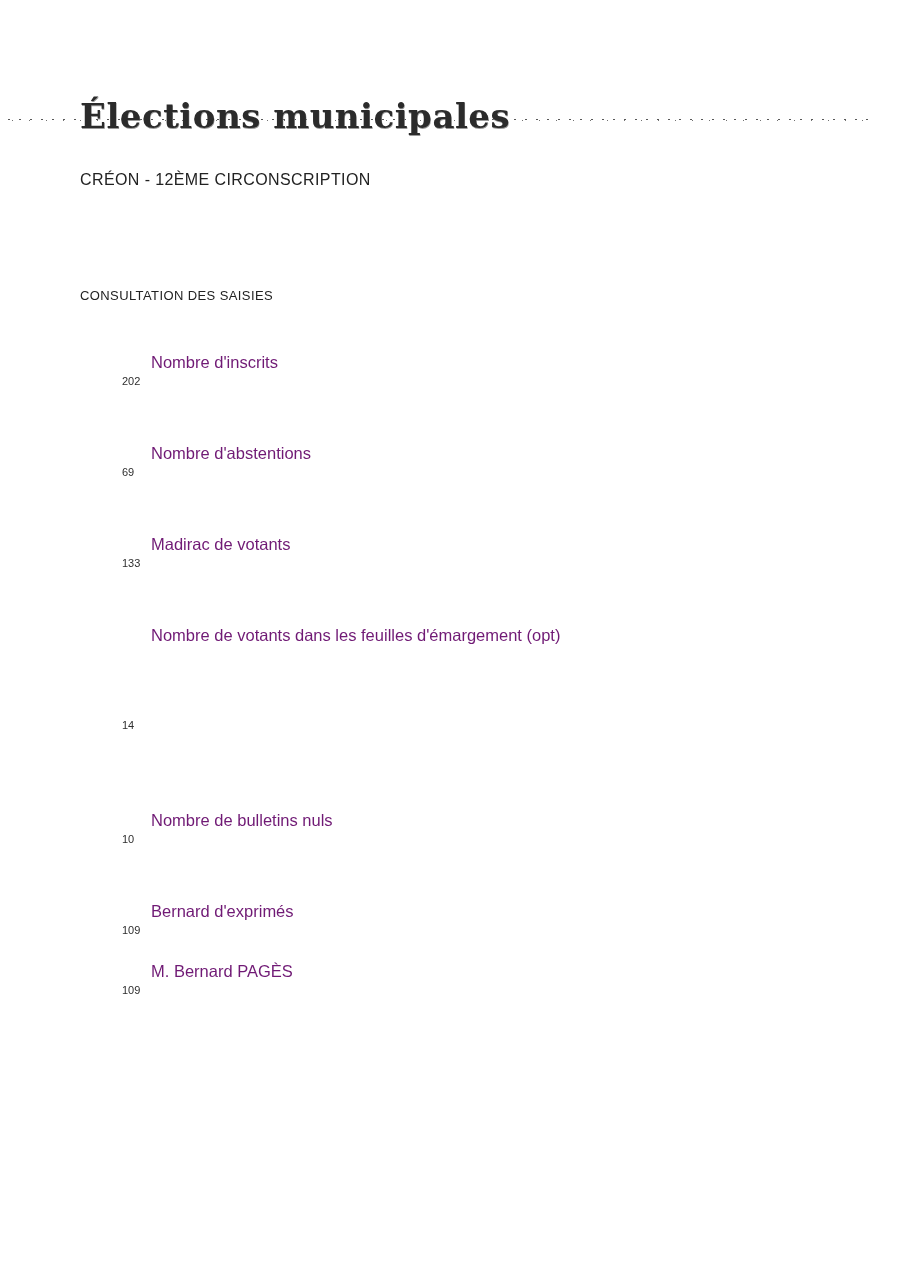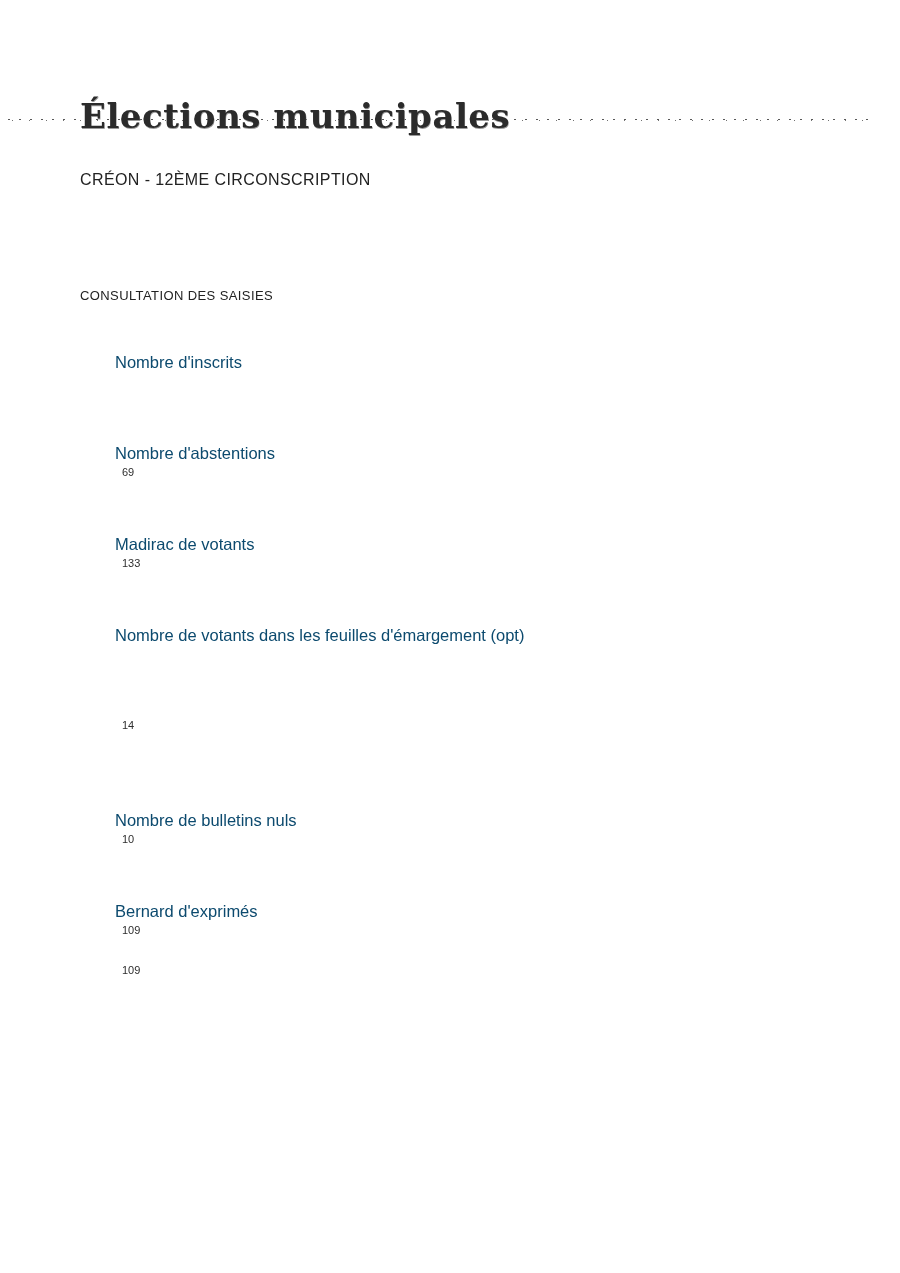--- a/index.html
+++ b/index.html
@@ -76,21 +76,22 @@
     position: absolute;
     left: 115px;
     top: 352px;
     width: 700px;
   }
   .field { height: 91px; }
   .field.tight { height: 60px; }
   .field-label {
     font-size: 16.5px;
     line-height: 20px;
-    color: #0c4a6e;
+    color: #701a75;
+    margin-left: 36px;
   }
   .field-value {
     margin-left: 7px;
     margin-top: 3px;
     font-size: 11px;
     line-height: 13px;
     color: #2e2e2e;
   }
 </style>
 </head>
@@ -104,20 +105,21 @@
 
   <div class="centered-block sub-title">CRÉON - 12ÈME CIRCONSCRIPTION</div>
 
 
   <div class="centered-block section-title">CONSULTATION DES SAISIES</div>
 
   <div class="fields">
 
     <div class="field">
       <div class="field-label">Nombre d'inscrits</div>
+      <div class="field-value">202</div>
     </div>
 
     <div class="field">
       <div class="field-label">Nombre d'abstentions</div>
       <div class="field-value">69</div>
     </div>
 
     <div class="field">
       <div class="field-label">Madirac de votants</div>
       <div class="field-value">133</div>
@@ -136,17 +138,18 @@
       <div class="field-label">Nombre de bulletins nuls</div>
       <div class="field-value">10</div>
     </div>
 
     <div class="field tight">
       <div class="field-label">Bernard d'exprimés</div>
       <div class="field-value">109</div>
     </div>
 
     <div class="field">
+      <div class="field-label">M. Bernard PAGÈS</div>
       <div class="field-value">109</div>
     </div>
 
   </div>
 </div>
 
 </body></html>

